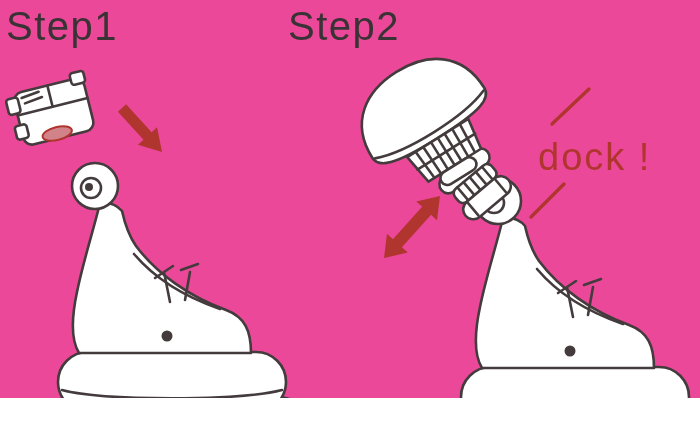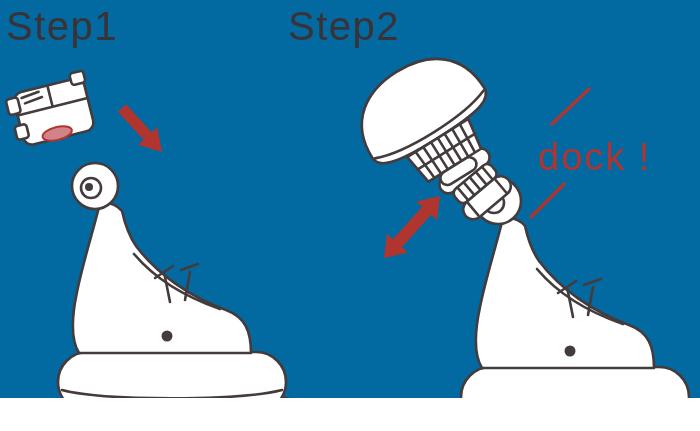--- a/index.html
+++ b/index.html
@@ -1,19 +1,19 @@
 <!DOCTYPE html>
 <html><head>
 <meta charset="utf-8">
 <style>
   html,body{margin:0;padding:0;background:#ffffff;}
   .canvas{
     position:relative;
     width:700px;height:398px;
-    background:#0369a1;
+    background:#ec4899;
     overflow:hidden;
     font-family:"Liberation Sans", sans-serif;
   }
   svg{display:block;}
   .ink{fill:none;stroke:#443b3d;stroke-width:2.6;stroke-linecap:round;stroke-linejoin:round;}
   .ink-fill{fill:#ffffff;stroke:#443b3d;stroke-width:2.6;stroke-linecap:round;stroke-linejoin:round;}
   .solid{fill:#443b3d;stroke:none;}
   .red{fill:#b0352f;stroke:none;}
   .red-line{stroke:#b0352f;stroke-width:3.4;fill:none;stroke-linecap:round;}
   .magnet{fill:#d2838a;stroke:#b0352f;stroke-width:2;}

